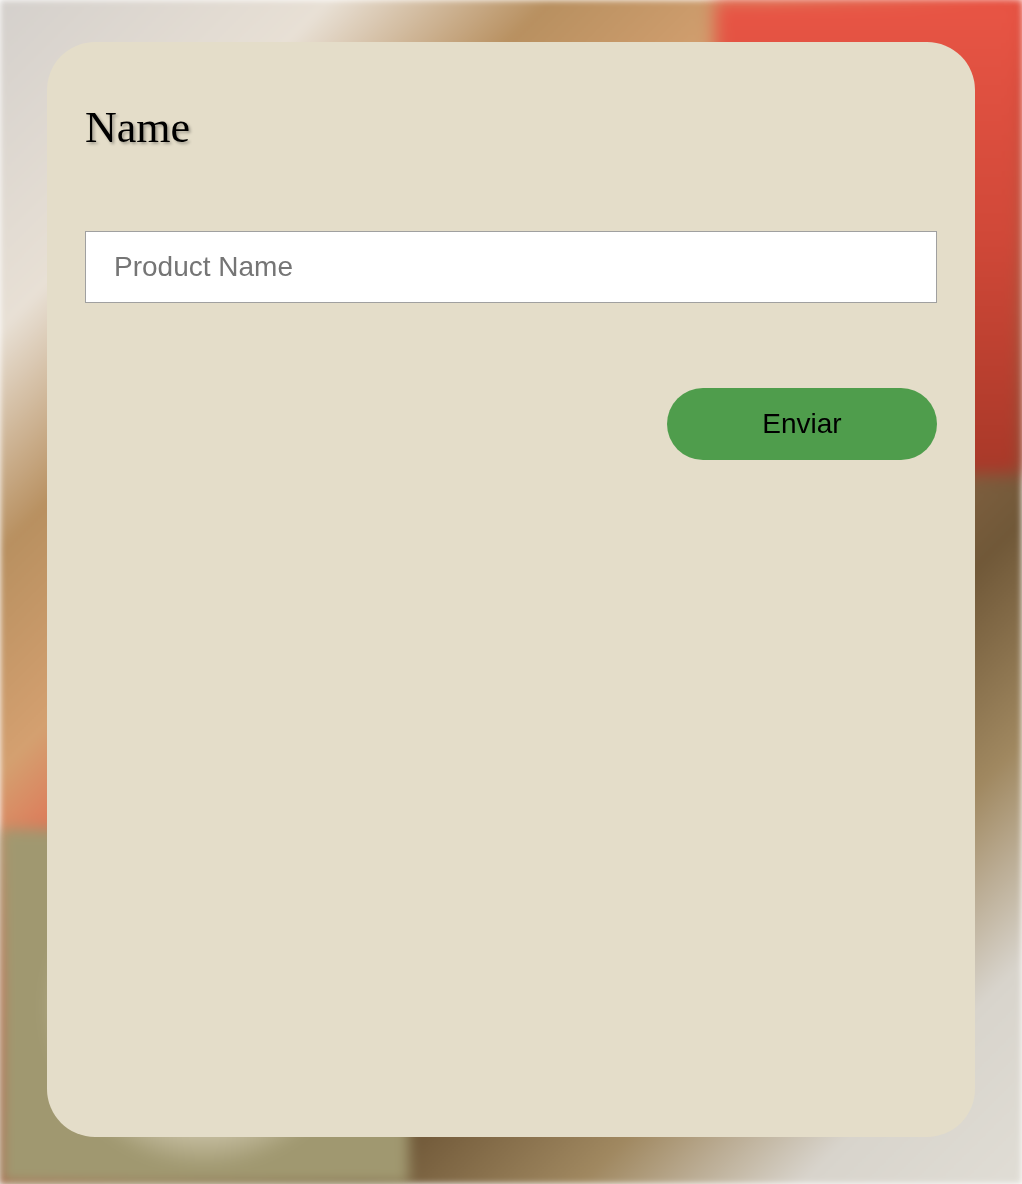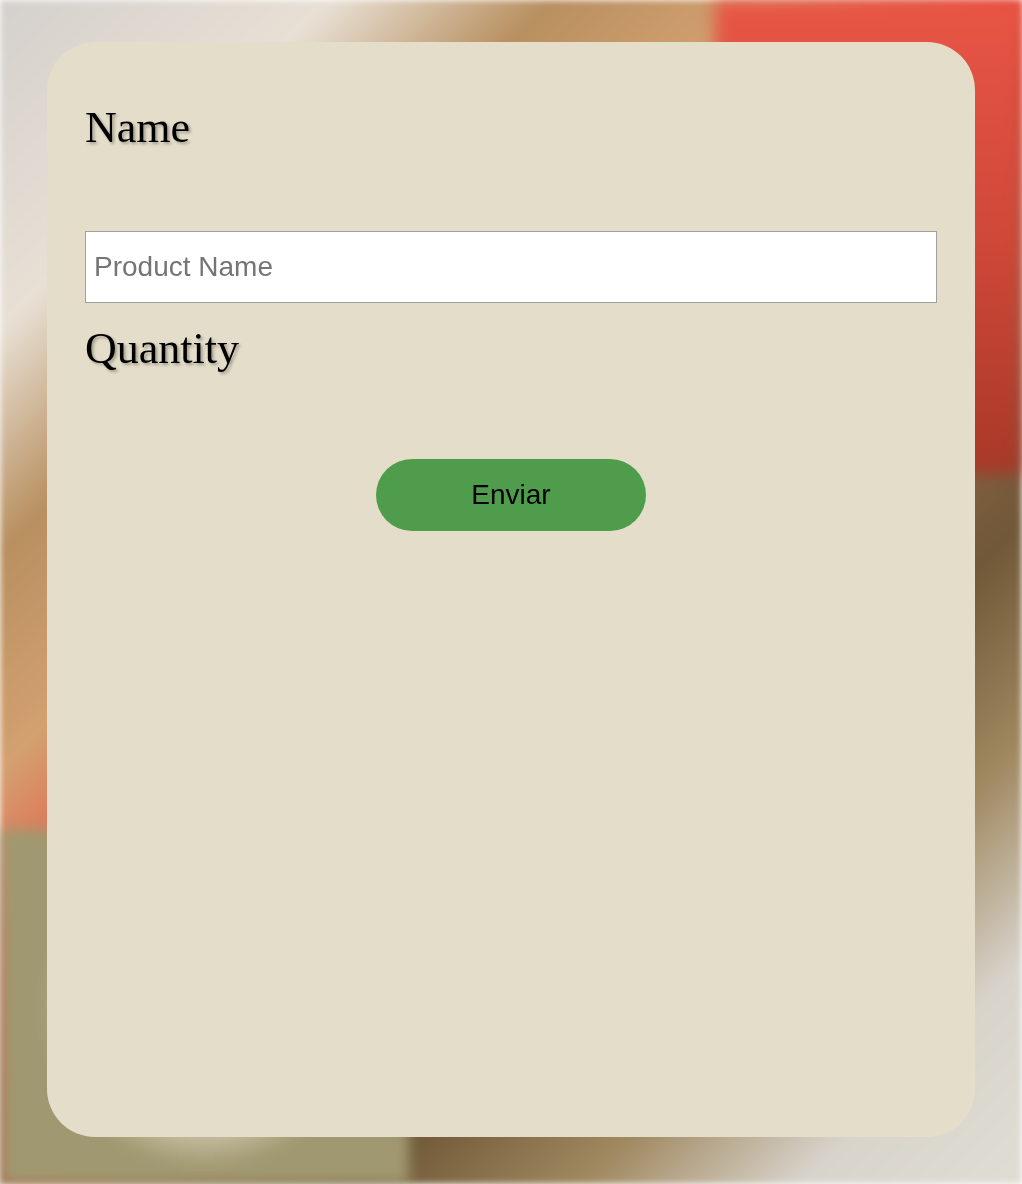--- a/index.html
+++ b/index.html
@@ -80,34 +80,34 @@
       color: #000000;
       text-shadow: 2px 2px 3px rgba(0, 0, 0, 0.3);
       margin-bottom: 78px;
       font-family: Georgia, 'Times New Roman', serif;
     }
     
     .field-input {
       width: 100%;
       height: 72px;
       font-size: 28px;
-      padding: 6px 8px;
+      padding: 6px 28px;
       border: 1px solid #a0a0a0;
       background-color: #ffffff;
       font-family: Arial, Helvetica, sans-serif;
       color: #333333;
     }
     
     .field-input::placeholder {
       color: #757575;
     }
     
     .submit-container {
       display: flex;
-      justify-content: center;
+      justify-content: flex-end;
       margin-top: 85px;
     }
     
     .submit-button {
       width: 270px;
       height: 72px;
       background-color: #4f9d4c;
       border: none;
       border-radius: 40px;
       font-size: 28px;
@@ -122,21 +122,20 @@
 <div class="background"></div>
 
 <div class="form-card">
 
   <div class="field-group">
     <h2 class="field-label">Name</h2>
     <input type="text" class="field-input" placeholder="Product Name" style="">
   </div>
 
   <div class="field-group">
-    <h2 class="field-label">Quantity</h2>
   </div>
 
 
   <div class="submit-container">
     <button class="submit-button">Enviar</button>
   </div>
 
 </div>
 
 </body></html>

